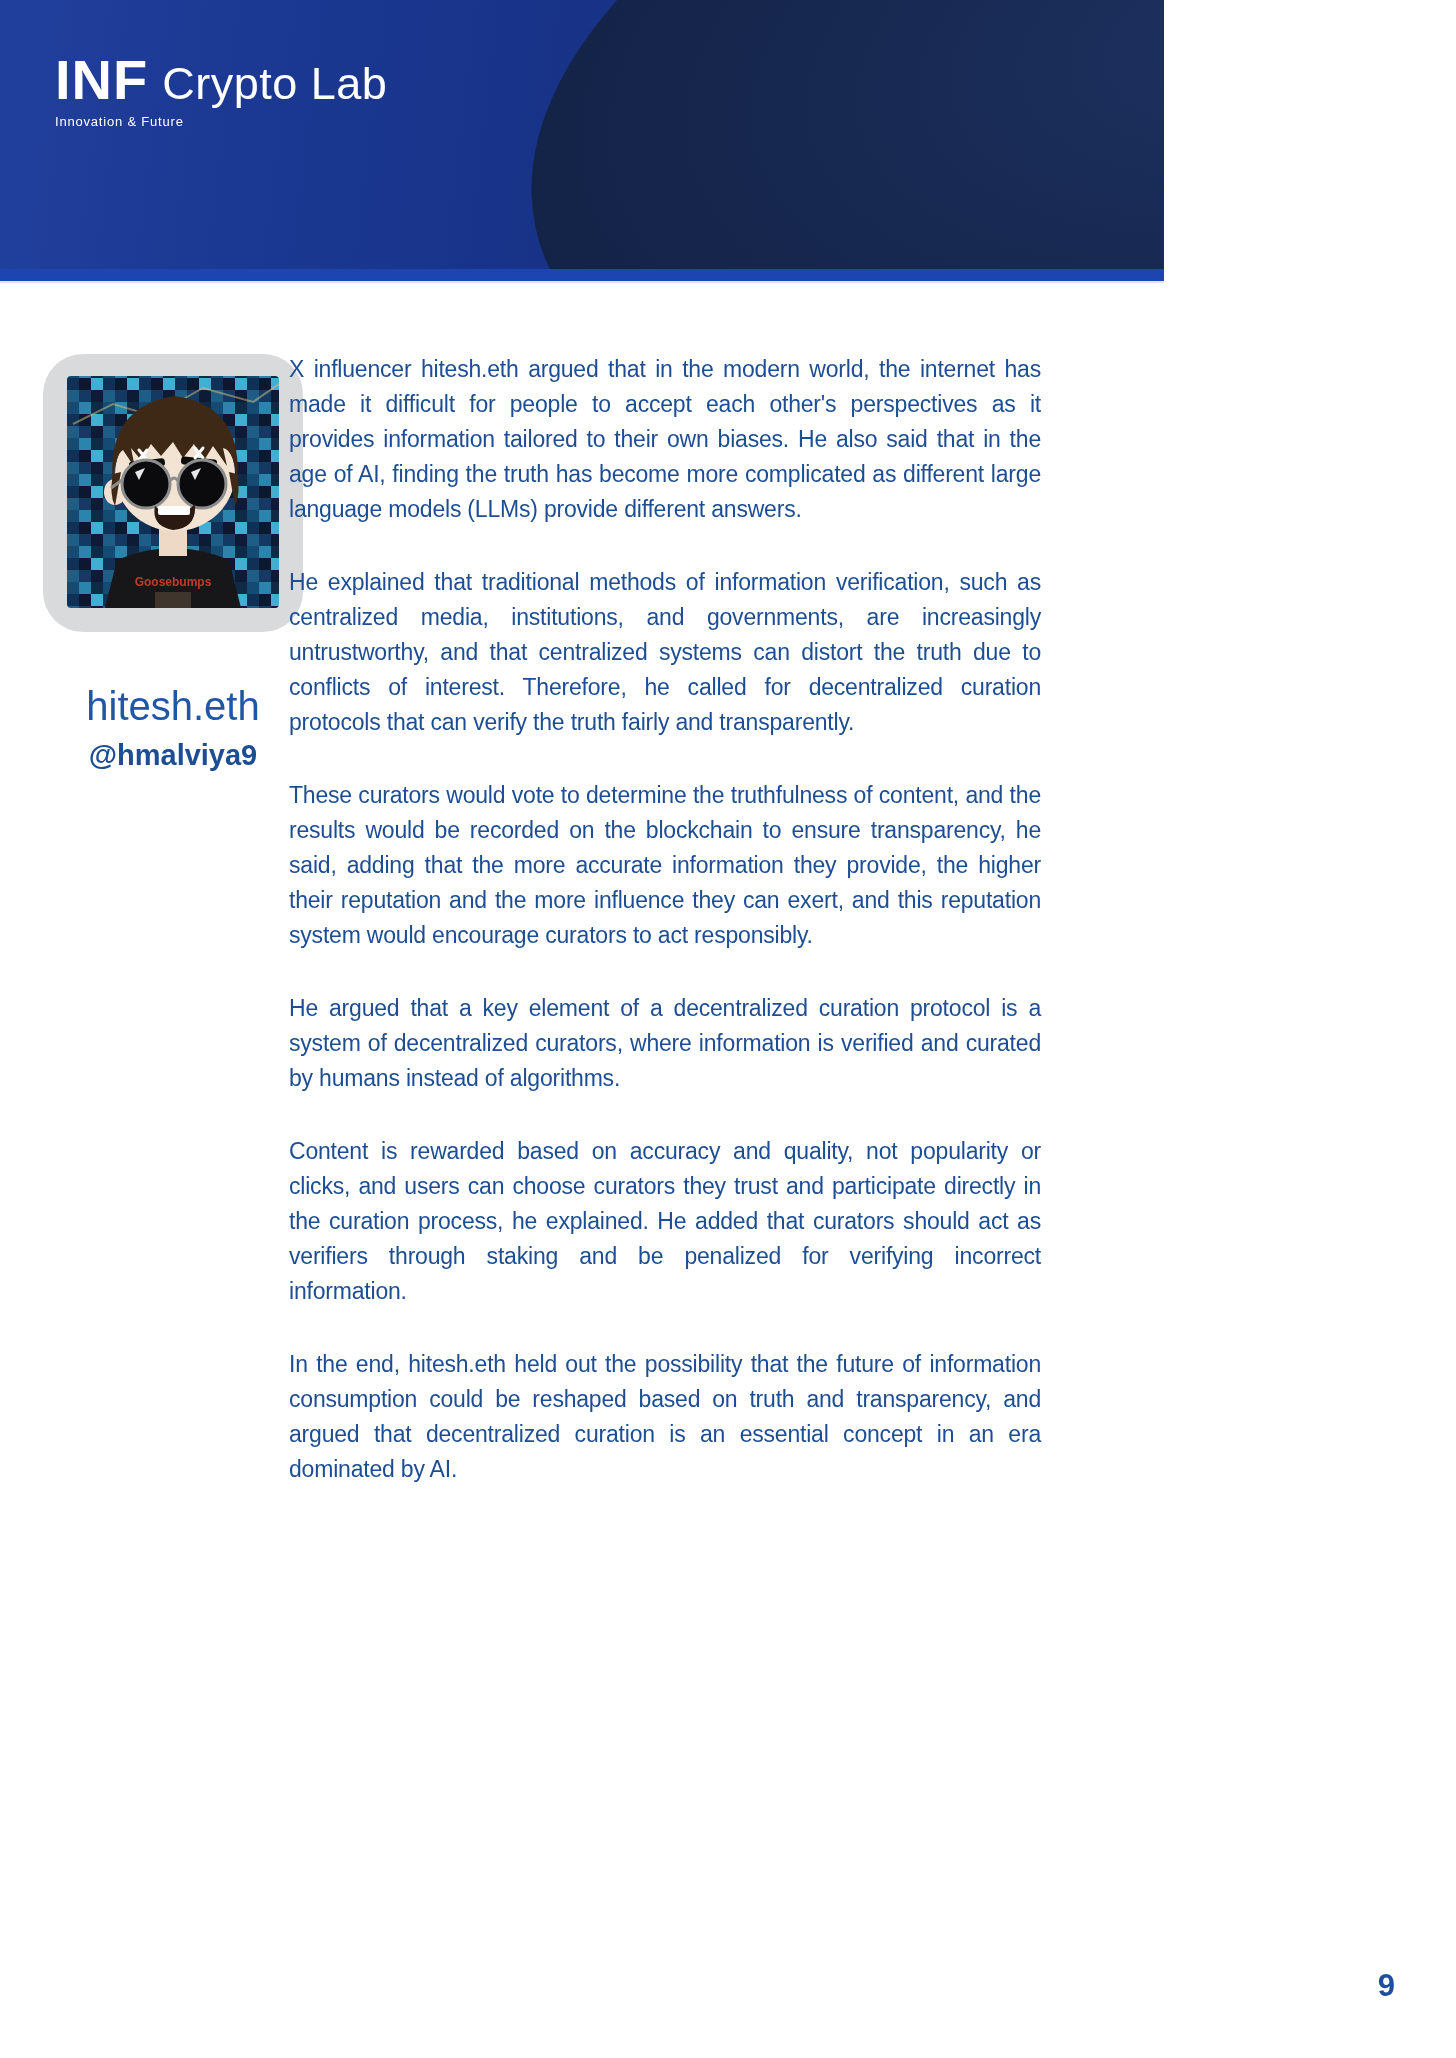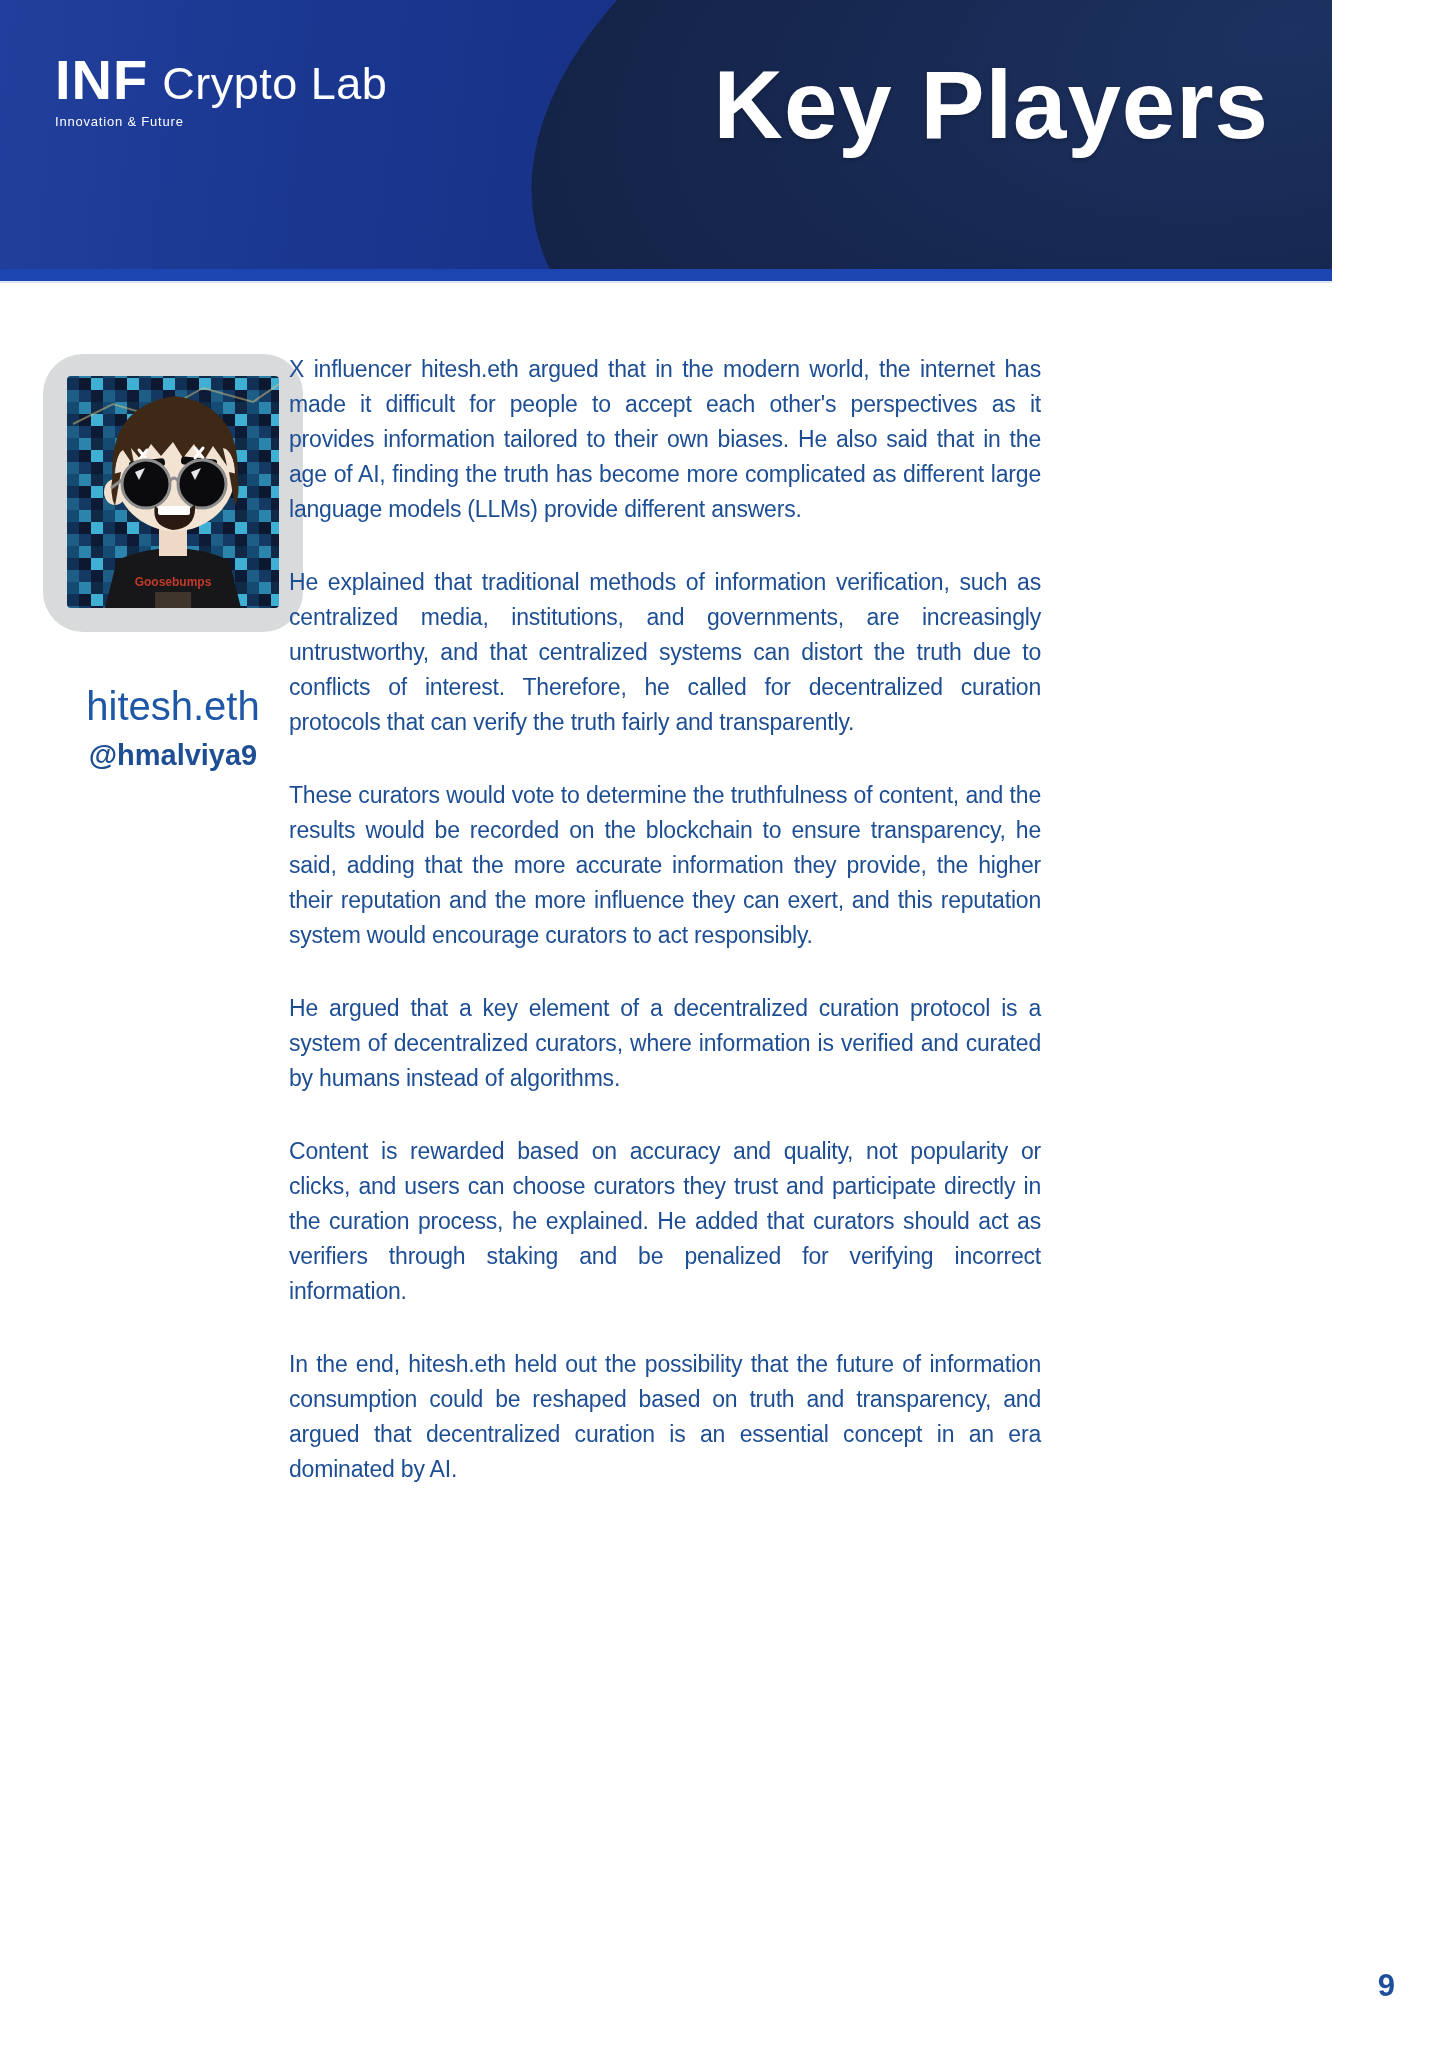--- a/index.html
+++ b/index.html
@@ -6,24 +6,25 @@
   .page{
     position:relative;
     width:1456px;height:2058px;
     background:#ffffff;
     overflow:hidden;
     font-family:"Liberation Sans","DejaVu Sans",sans-serif;
   }
 
   
   .header{
-    position:absolute;left:0;top:0;width:1332px;height:281px;
+    position:absolute;left:0;top:0;width:1156px;height:281px;
     background:linear-gradient(100deg,#2344ad 0%,#1d3ba6 55%,#1e3fab 100%);
     overflow:hidden;
     border-bottom:2px solid #dfe5f2;
+    padding-left:8px;
   }
   .swoosh-mid{
     position:absolute;left:-500px;top:-130px;width:1900px;height:620px;
     border-radius:50%;
     transform:rotate(-8deg);
     background:linear-gradient(105deg,#2c4fb2 0%,#1b3892 40%,#142e7e 70%,#112868 95%);
   }
   .swoosh-dark{
     position:absolute;left:520px;top:-280px;width:1420px;height:720px;
     border-radius:50%;
@@ -80,21 +81,20 @@
     <div class="header-bottom-strip"></div>
 
     <div class="logo">
       <div class="logo-row">
         <span class="logo-inf">INF</span>
         <span class="logo-rest">Crypto Lab</span>
       </div>
       <div class="logo-tagline">Innovation &amp; Future</div>
     </div>
 
-    <div class="header-title">Key Players</div>
   </div>
 
   <div class="profile">
     <svg class="avatar-wrap" width="260" height="278" viewBox="0 0 260 278" xmlns="http://www.w3.org/2000/svg" aria-hidden="true">
       <defs>
         <pattern id="px" width="36" height="36" patternUnits="userSpaceOnUse">
           <rect width="36" height="36" fill="#10223f"></rect>
           <rect x="0" y="0" width="12" height="12" fill="#143a63"></rect>
           <rect x="12" y="0" width="12" height="12" fill="#0d1b36"></rect>
           <rect x="24" y="0" width="12" height="12" fill="#1e5d86"></rect>

